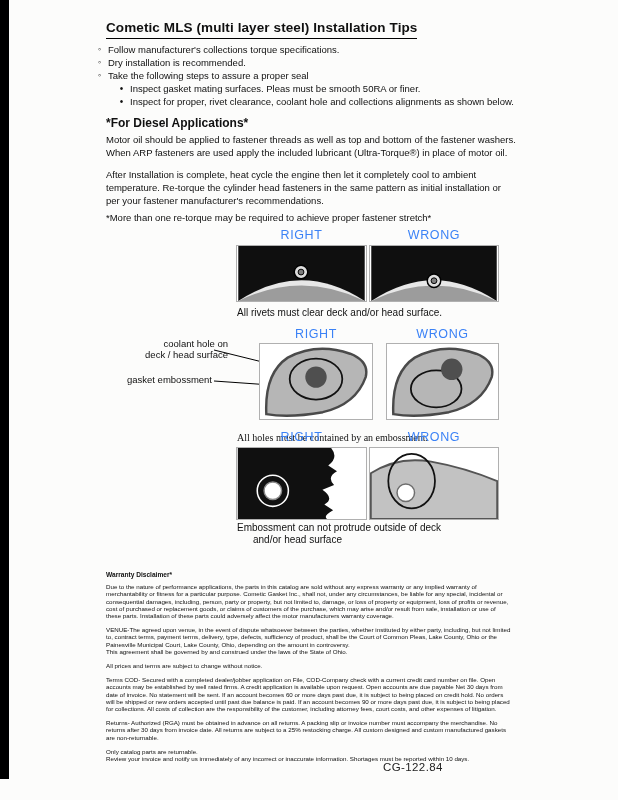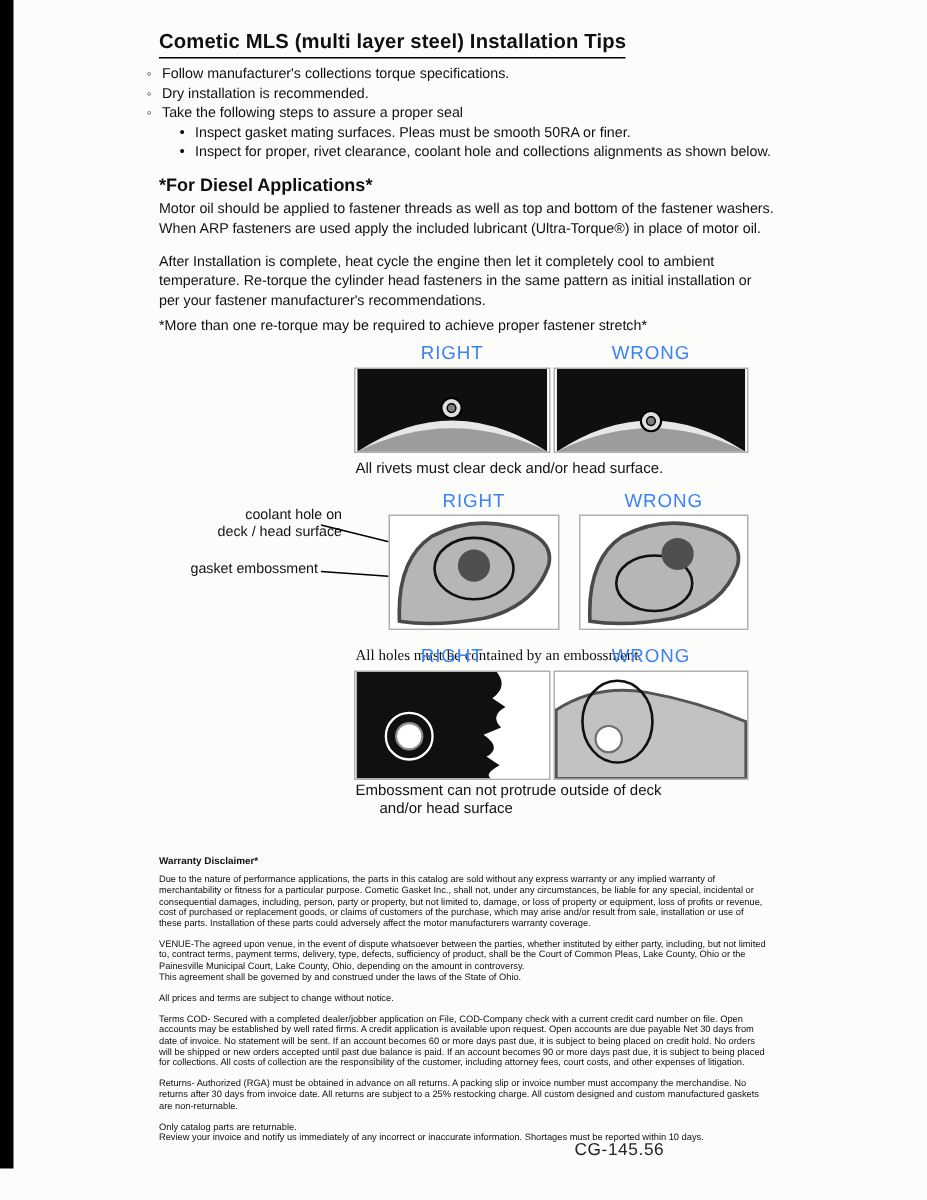--- a/index.html
+++ b/index.html
@@ -148,15 +148,15 @@
     <div class="wp">Due to the nature of performance applications, the parts in this catalog are sold without any express warranty or any implied warranty of merchantability or fitness for a particular purpose.  Cometic Gasket Inc., shall not, under any circumstances, be liable for any special, incidental or consequential damages, including, person, party or property, but not limited to, damage, or loss of property or equipment, loss of profits or revenue, cost of purchased or replacement goods, or claims of customers of the purchase, which may arise and/or result from sale, installation or use of these parts.  Installation of these parts could adversely affect the motor manufacturers warranty coverage.</div>
     <div class="wp nogap">VENUE-The agreed upon venue, in the event of dispute whatsoever between the parties, whether instituted by either party, including, but not limited to, contract terms, payment terms, delivery, type, defects, sufficiency of product, shall be the Court of Common Pleas, Lake County, Ohio or the Painesville Municipal Court, Lake County, Ohio, depending on the amount in controversy.</div>
     <div class="wp">This agreement shall be governed by and construed under the laws of the State of Ohio.</div>
     <div class="wp">All prices and terms are subject to change without notice.</div>
     <div class="wp">Terms COD- Secured with a completed dealer/jobber application on File, COD-Company check with a current credit card number on file.  Open accounts may be established by well rated firms.  A credit application is available upon request.  Open accounts are due payable Net 30 days from date of invoice.  No statement will be sent.  If an account becomes 60 or more days past due, it is subject to being placed on credit hold.  No orders will be shipped or new orders accepted until past due balance is paid.  If an account becomes 90 or more days past due, it is subject to being placed for collections.  All costs of collection are the responsibility of the customer, including attorney fees, court costs, and other expenses of litigation.</div>
     <div class="wp">Returns- Authorized (RGA) must be obtained in advance on all returns.  A packing slip or invoice number must accompany the merchandise.  No returns after 30 days from invoice date.  All returns are subject to a 25% restocking charge.  All custom designed and custom manufactured gaskets are non-returnable.</div>
     <div class="wp nogap">Only catalog parts are returnable.</div>
     <div class="wp">Review your invoice and notify us immediately of any incorrect or inaccurate information.  Shortages must be reported within 10 days.</div>
   </div>
 
-  <div class="pagecode">CG-145.56</div>
+  <div class="pagecode">CG-122.84</div>
 
 </div>
 
 </body></html>

